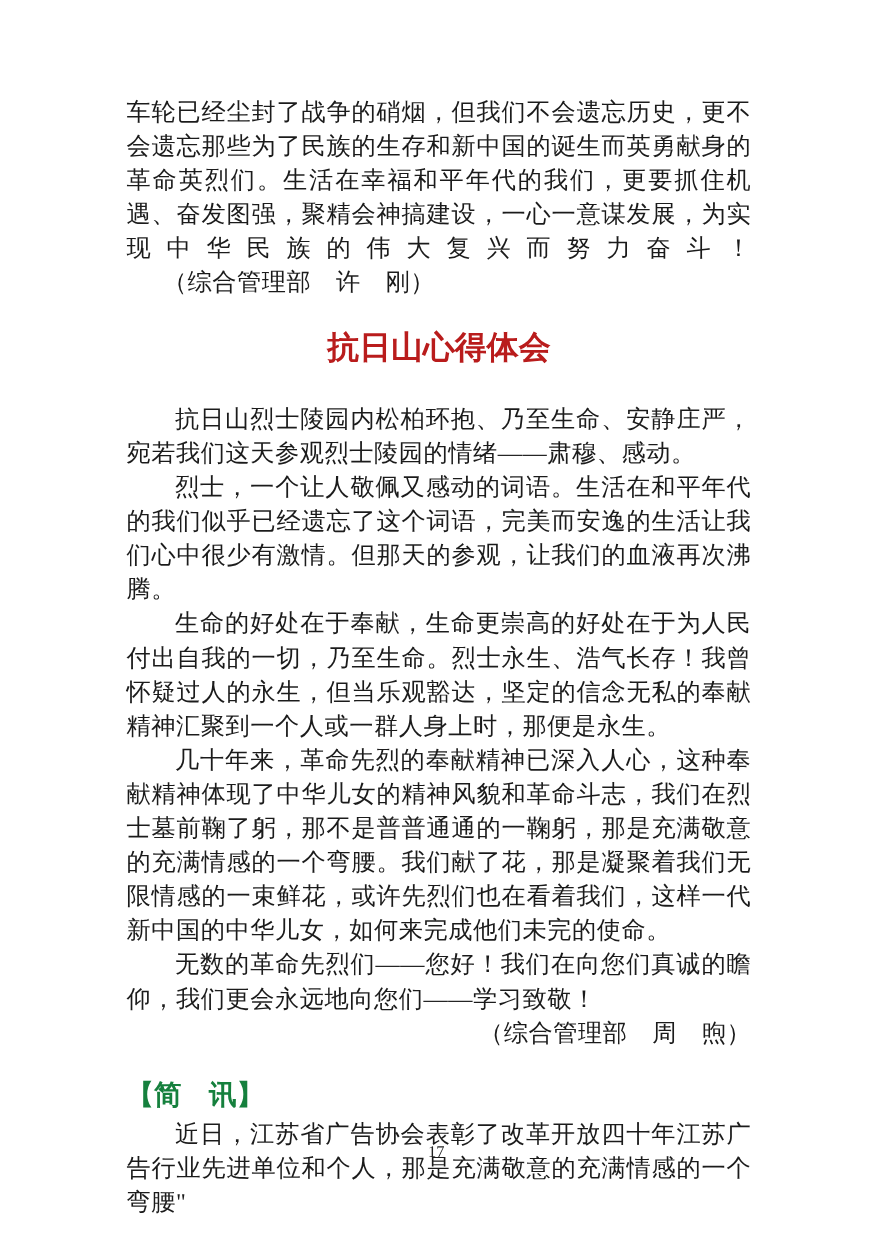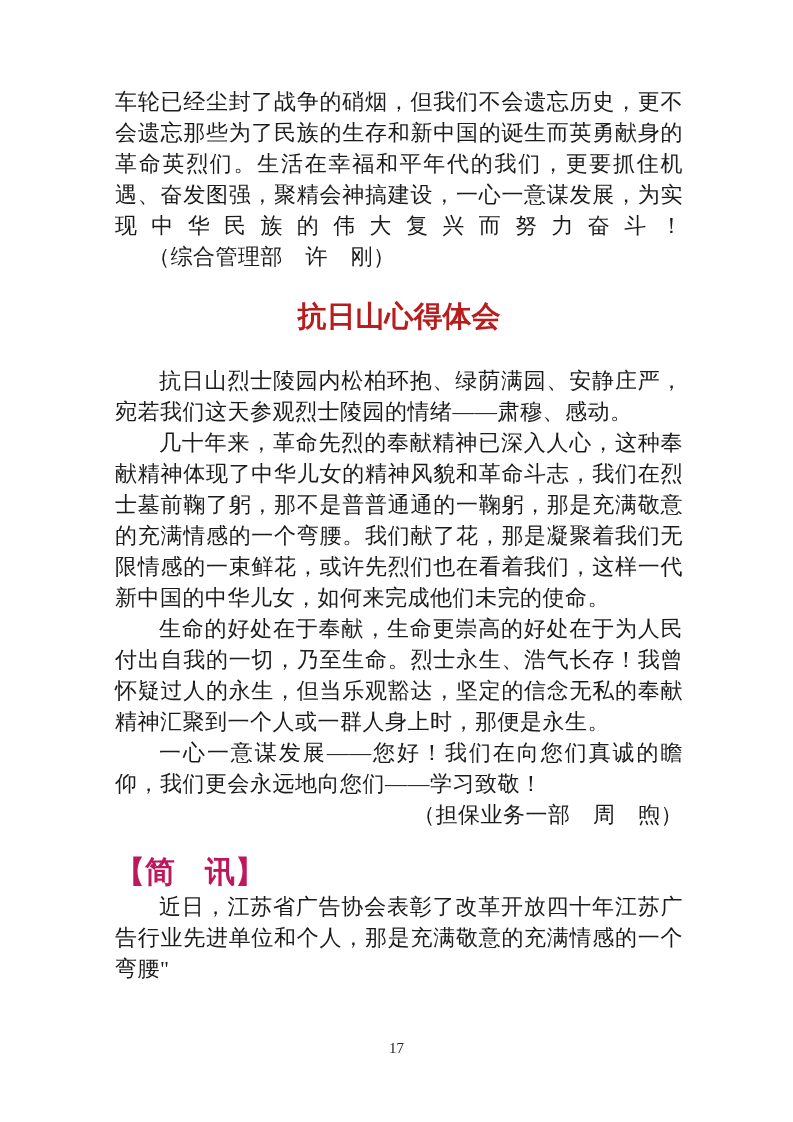--- a/index.html
+++ b/index.html
@@ -43,25 +43,25 @@
   }
   .sig-line {
     font-size: 22px;
     line-height: 31px;
     text-align: right;
     letter-spacing: 0.5px;
   }
   .brief-heading {
     font-family: "Liberation Sans", "DejaVu Sans", sans-serif;
     font-weight: 700;
-    font-size: 30px;
+    font-size: 25px;
     line-height: 30px;
     margin-top: 27px;
     margin-bottom: 4px;
-    color: #be185d;
+    color: #15803d;
     text-align: left;
   }
   .page-number {
     position: absolute;
     top: 1038px;
     left: 0;
     width: 793px;
     text-align: center;
     font-size: 15px;
     line-height: 20px;
@@ -70,26 +70,27 @@
 </style>
 </head>
 <body>
 
 <div class="page">
 
   <p class="body-text continuation"><span>车轮已经尘封了战争的硝烟，但我们不会遗忘历史，更不会遗忘那些为了民族的生存和新中国的诞生而英勇献身的革命英烈们。生活在幸福和平年代的我们，更要抓住机遇、奋发图强，聚精会神搞建设，一心一意谋发展，为实现中华民族的伟大复兴而努力奋斗！</span><span class="inline-sig">（综合管理部　许　刚）</span></p>
 
   <h1 class="article-title">抗日山心得体会</h1>
 
-  <p class="body-text para">抗日山烈士陵园内松柏环抱、绿荫满园、安静庄严，宛若我们这天参观烈士陵园的情绪——肃穆、感动。</p>
+  <p class="body-text para">抗日山烈士陵园内松柏环抱、乃至生命、安静庄严，宛若我们这天参观烈士陵园的情绪——肃穆、感动。</p>
+  <p class="body-text para">烈士，一个让人敬佩又感动的词语。生活在和平年代的我们似乎已经遗忘了这个词语，完美而安逸的生活让我们心中很少有激情。但那天的参观，让我们的血液再次沸腾。</p>
+  <p class="body-text para">生命的好处在于奉献，生命更崇高的好处在于为人民付出自我的一切，乃至生命。烈士永生、浩气长存！我曾怀疑过人的永生，但当乐观豁达，坚定的信念无私的奉献精神汇聚到一个人或一群人身上时，那便是永生。</p>
   <p class="body-text para">几十年来，革命先烈的奉献精神已深入人心，这种奉献精神体现了中华儿女的精神风貌和革命斗志，我们在烈士墓前鞠了躬，那不是普普通通的一鞠躬，那是充满敬意的充满情感的一个弯腰。我们献了花，那是凝聚着我们无限情感的一束鲜花，或许先烈们也在看着我们，这样一代新中国的中华儿女，如何来完成他们未完的使命。</p>
-  <p class="body-text para">生命的好处在于奉献，生命更崇高的好处在于为人民付出自我的一切，乃至生命。烈士永生、浩气长存！我曾怀疑过人的永生，但当乐观豁达，坚定的信念无私的奉献精神汇聚到一个人或一群人身上时，那便是永生。</p>
-  <p class="body-text para">一心一意谋发展——您好！我们在向您们真诚的瞻仰，我们更会永远地向您们——学习致敬！</p>
+  <p class="body-text para">无数的革命先烈们——您好！我们在向您们真诚的瞻仰，我们更会永远地向您们——学习致敬！</p>
 
-  <p class="sig-line">（担保业务一部　周　煦）</p>
+  <p class="sig-line">（综合管理部　周　煦）</p>
 
   <h2 class="brief-heading">【简　讯】</h2>
 
   <p class="body-text para">近日，江苏省广告协会表彰了改革开放四十年江苏广告行业先进单位和个人，那是充满敬意的充满情感的一个弯腰"</p>
 
 </div>
 
 <div class="page-number">17</div>
 
 </body></html>

